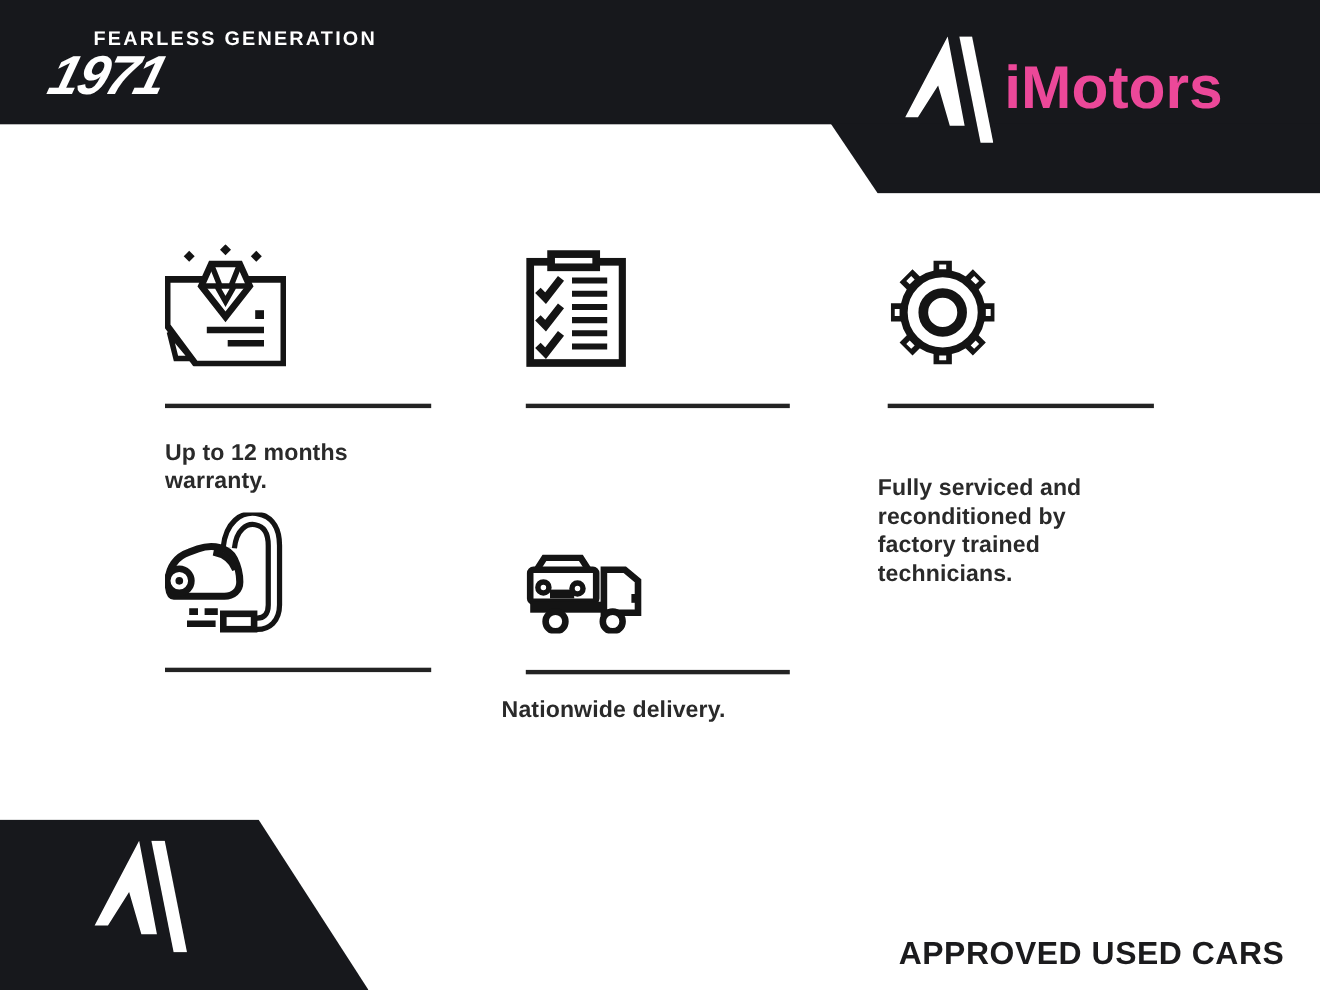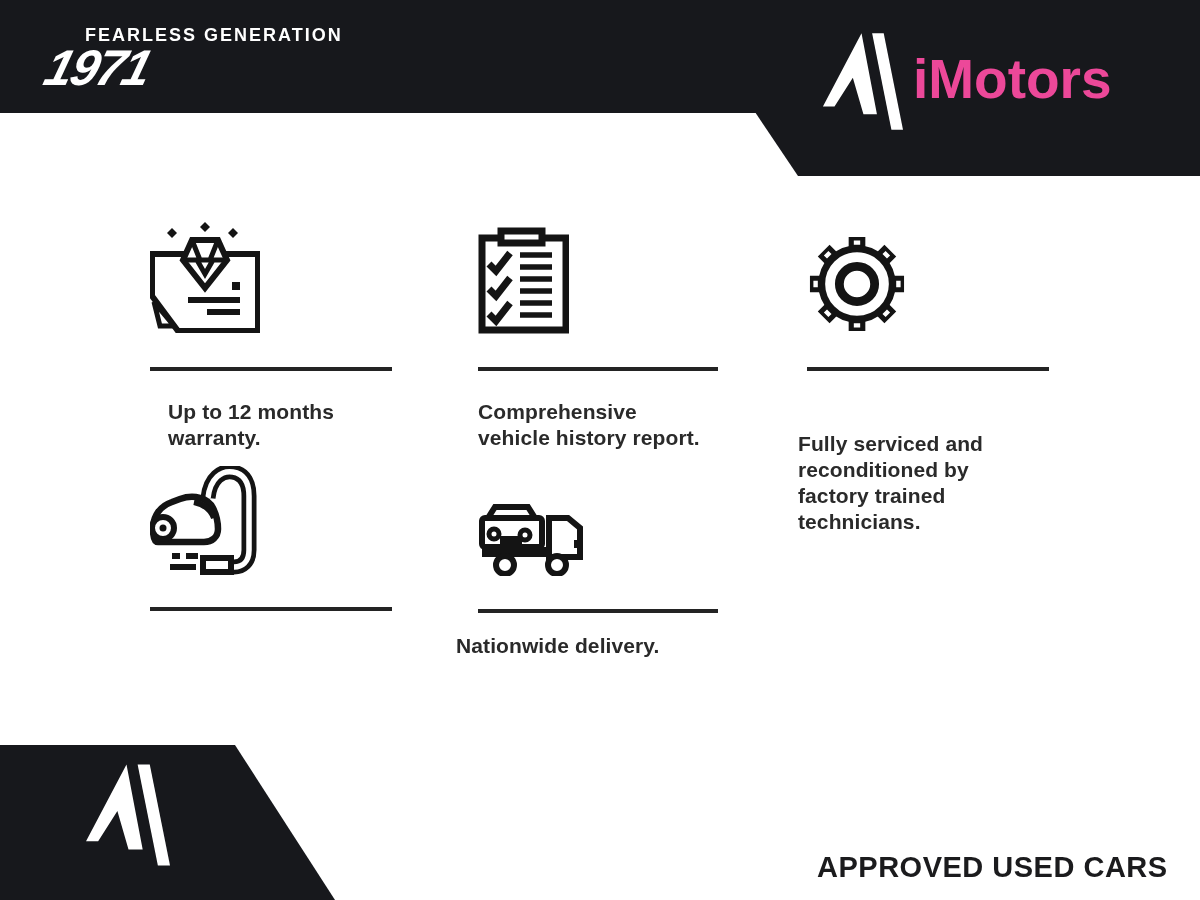--- a/index.html
+++ b/index.html
@@ -32,21 +32,21 @@
   .divider{position:absolute;height:4px;background:#232323;}
   .ftext{
     position:absolute;font-size:21px;font-weight:bold;color:#2a2a2a;line-height:26px;
     letter-spacing:0.1px;
   }
   .d1{left:150px;top:367px;width:242px;}
   .d2{left:478px;top:367px;width:240px;}
   .d3{left:807px;top:367px;width:242px;}
   .d4{left:150px;top:607px;width:242px;}
   .d5{left:478px;top:609px;width:240px;}
-  .t1{left:150px;top:399px;width:240px;margin-left:18px;}
+  .t1{left:150px;top:399px;width:240px;}
   .t2{left:478px;top:399px;width:235px;}
   .t3{left:798px;top:399px;width:215px;margin-top:32px;}
   .t4{left:150px;top:633px;width:248px;}
   .t5{left:456px;top:633px;width:245px;}
   .i1{left:150px;top:222px;width:110px;height:111px;}
   .i2{left:477px;top:227px;width:92px;height:107px;}
   .i3{left:808px;top:234px;width:98px;height:100px;}
   .i4{left:150px;top:466px;width:108px;height:110px;}
   .i5{left:478px;top:504px;width:106px;height:72px;}
   
@@ -94,21 +94,20 @@
 
   <svg class="icon i2" viewBox="0 0 92 107" fill="none">
     <rect class="ink" x="5" y="11" width="84" height="92" stroke-width="7" fill="#fff"></rect>
     <rect class="ink" x="24" y="4" width="41" height="12" stroke-width="7" fill="#fff"></rect>
     <path class="ink" d="M12,37 L19,44 L33,26" stroke-width="7"></path>
     <path class="ink" d="M12,62 L19,69 L33,51" stroke-width="7"></path>
     <path class="ink" d="M12,87 L19,94 L33,76" stroke-width="7"></path>
     <path class="ink" d="M43,28 H75 M43,40 H75 M43,52 H75 M43,64 H75 M43,76 H75 M43,88 H75" stroke-width="5.5"></path>
   </svg>
   <div class="divider d2"></div>
-  <div class="ftext t2">Comprehensive vehicle history report.</div>
 
   <svg class="icon i3" viewBox="0 0 100 100" fill="none">
     <g class="ink" stroke-width="17">
       <path d="M50,22 V2 M78,50 H98 M50,78 V98 M22,50 H2"></path>
       <path d="M69.8,30.2 L84,16 M69.8,69.8 L84,84 M30.2,69.8 L16,84 M30.2,30.2 L16,16"></path>
     </g>
     <circle class="ink" cx="50" cy="50" r="36" stroke-width="7" fill="#fff"></circle>
     <g stroke="#ffffff" stroke-width="6.5">
       <path d="M50,10 V5.5 M90,50 H94.5 M50,90 V94.5 M10,50 H5.5"></path>
       <path d="M78.3,21.7 L81.5,18.5 M78.3,78.3 L81.5,81.5 M21.7,78.3 L18.5,81.5 M21.7,21.7 L18.5,18.5"></path>

